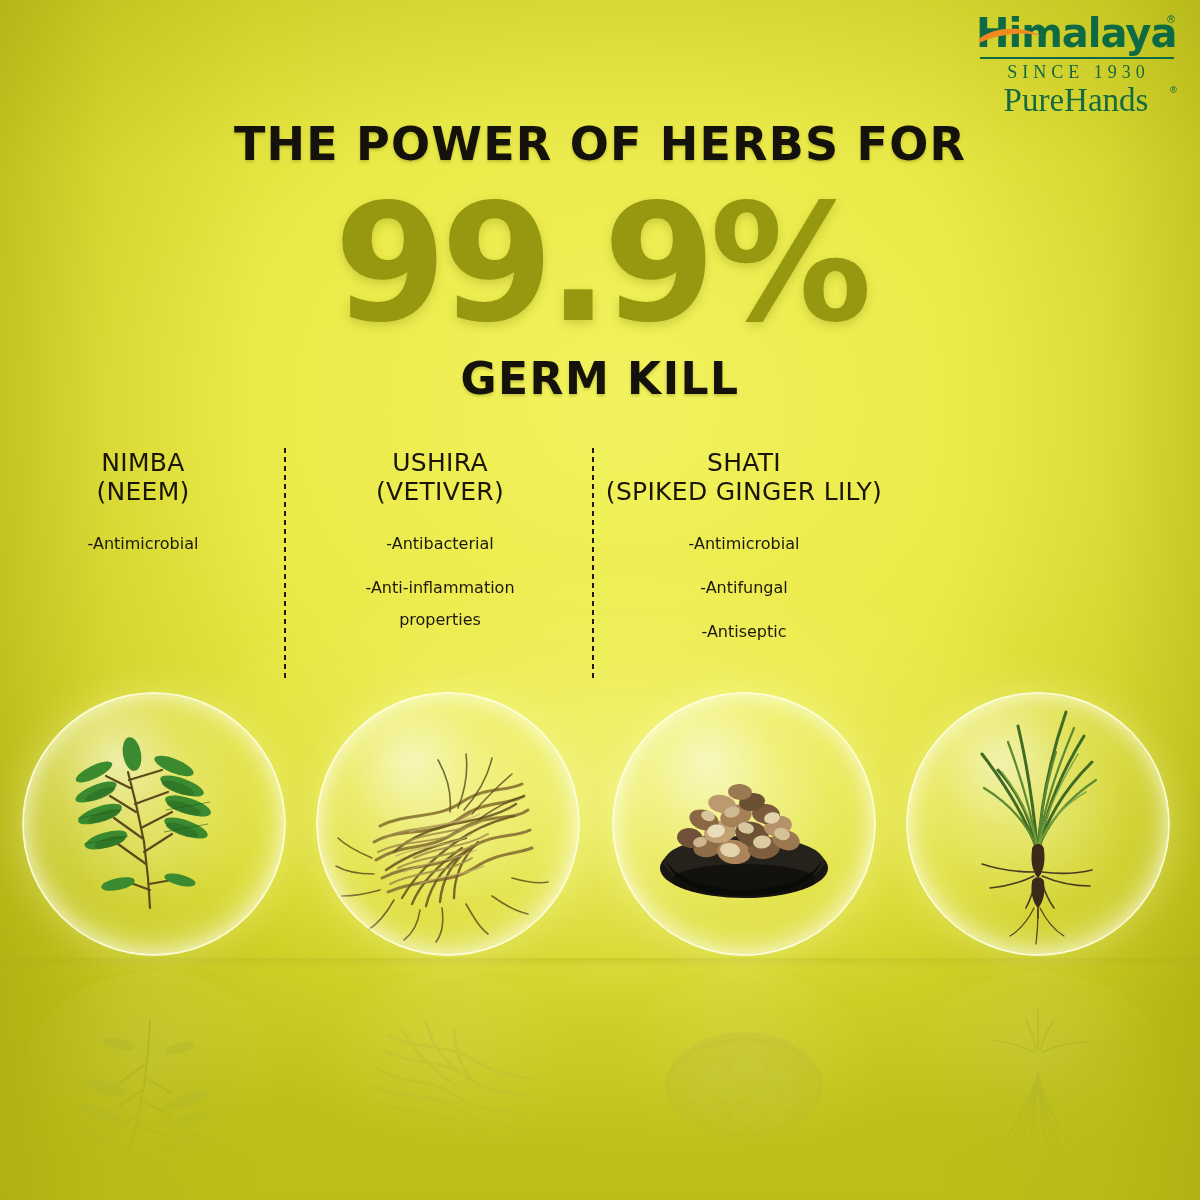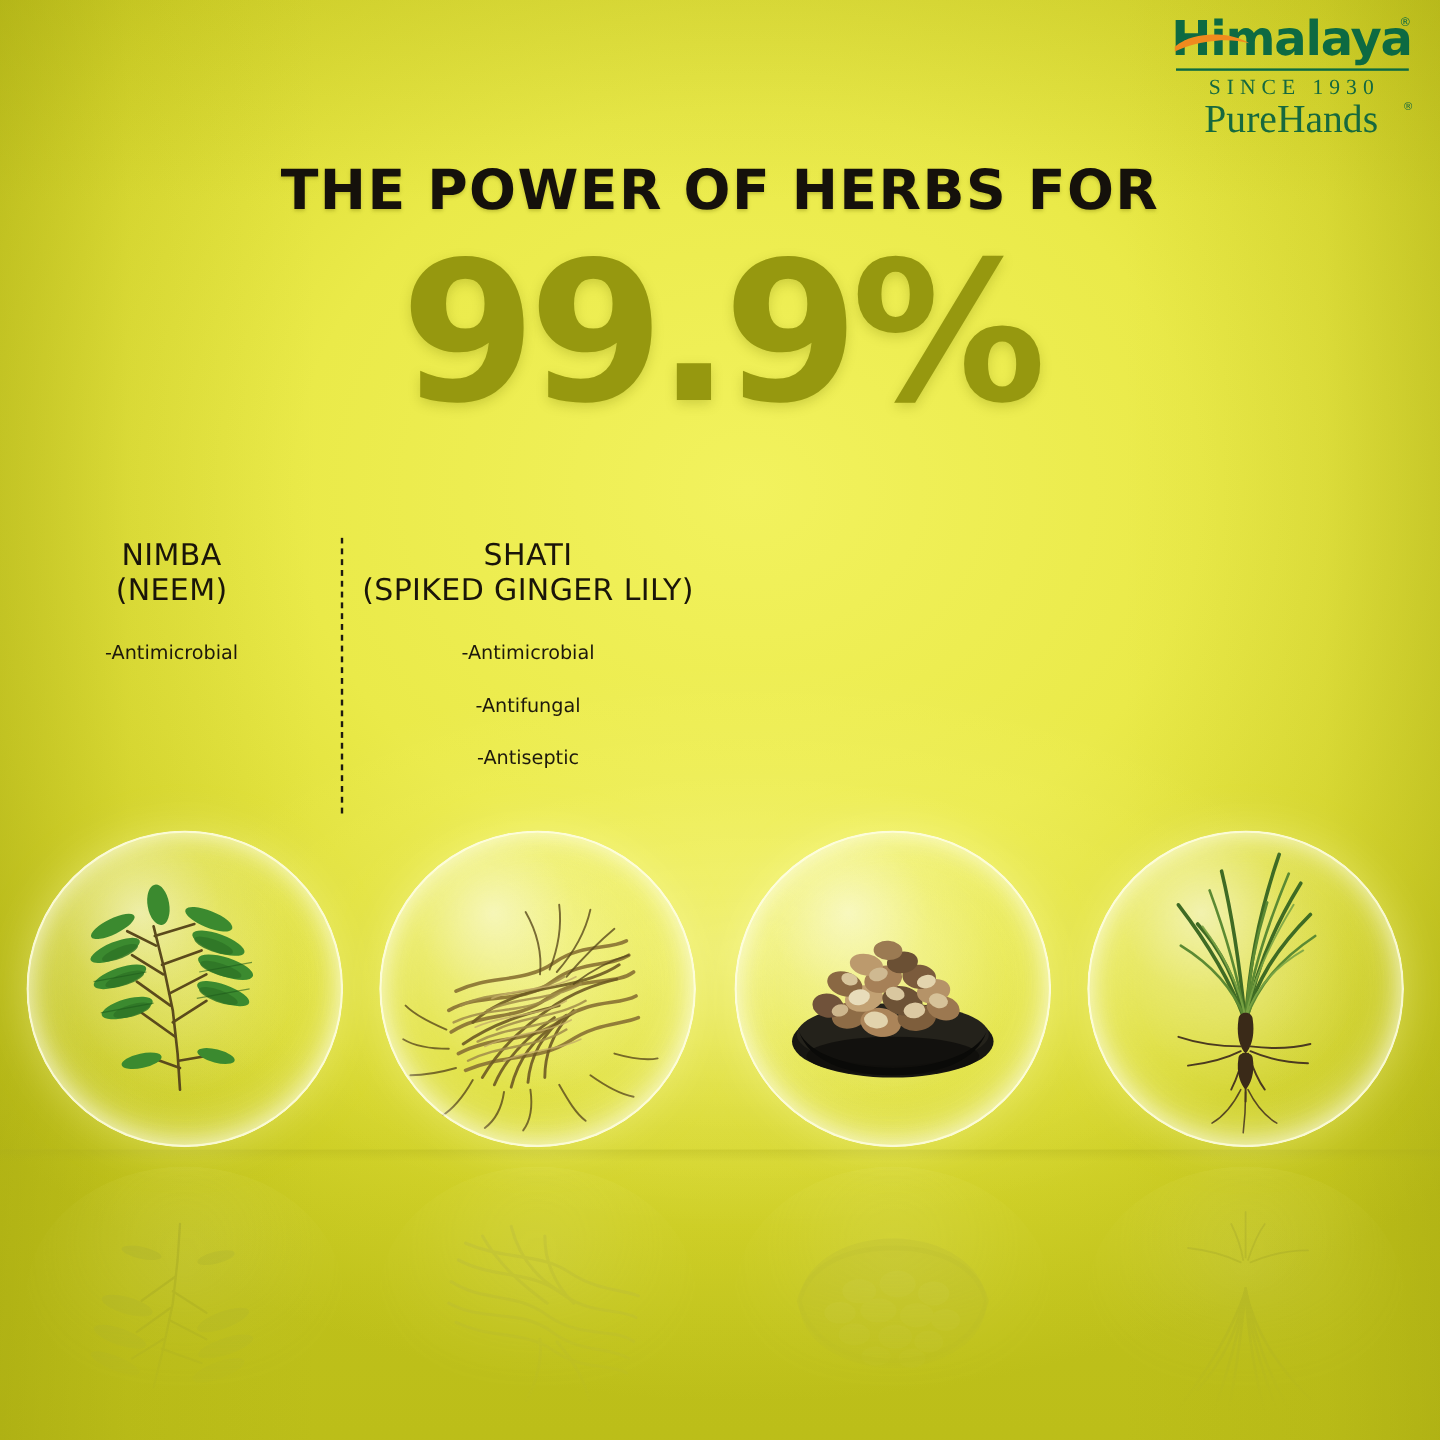--- a/index.html
+++ b/index.html
@@ -76,21 +76,21 @@
   #logo-purehands {
     font-family:"Liberation Serif", serif;
     font-size:33px; color:#17693e; line-height:38px; letter-spacing:0px;
   }
   #logo-purehands-reg {
     position:absolute; right:-2px; top:4px; font-size:9px; color:#17693e;
     font-family:"DejaVu Sans",sans-serif;
   }
 
   
-  #headline { position:absolute; left:0; top:132px; width:1200px; text-align:center; z-index:30; }
+  #headline { position:absolute; left:0; top:118px; width:1200px; text-align:center; z-index:30; }
   #headline-top {
     font-family:"DejaVu Sans", sans-serif;
     font-weight:bold;
     font-size:46px;
     letter-spacing:1.2px;
     color:#15110b;
     line-height:52px;
     text-shadow:0 2px 3px rgba(120,120,10,.35);
   }
   #headline-big {
@@ -219,33 +219,44 @@
     <div id="logo-since">SINCE 1930</div>
     <div id="logo-purehands-wrap">
       <div id="logo-purehands" class="logo-word">PureHands</div>
       <span id="logo-purehands-reg">®</span>
     </div>
   </div>
 
   <div id="headline">
     <div id="headline-top">THE POWER OF HERBS FOR</div>
     <div id="headline-big">99.9%</div>
+    <div id="headline-bottom">GERM KILL</div>
   </div>
 
   <div id="columns">
 
     <div class="col col-nimba">
       <div class="herb-title">NIMBA
 (NEEM)</div>
       <div class="herb-props">
         <div class="prop">-Antimicrobial</div>
       </div>
       <div class="divider"></div>
     </div>
 
+    <div class="col col-ushira">
+      <div class="herb-title">USHIRA
+(VETIVER)</div>
+      <div class="herb-props">
+        <div class="prop">-Antibacterial</div>
+        <div class="prop">-Anti-inflammation
+properties</div>
+      </div>
+      <div class="divider"></div>
+    </div>
 
     <div class="col col-shati">
       <div class="herb-title">SHATI
 (SPIKED GINGER LILY)</div>
       <div class="herb-props">
         <div class="prop">-Antimicrobial</div>
         <div class="prop">-Antifungal</div>
         <div class="prop">-Antiseptic</div>
       </div>
       <div class="divider"></div>

